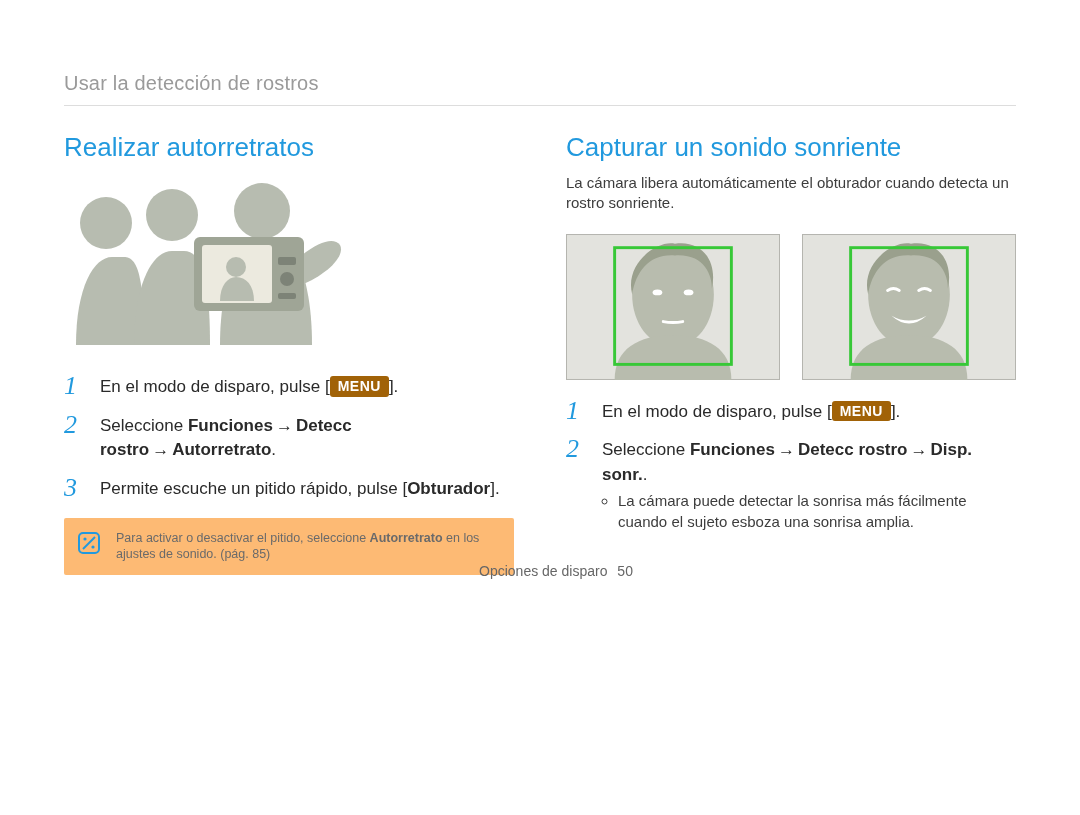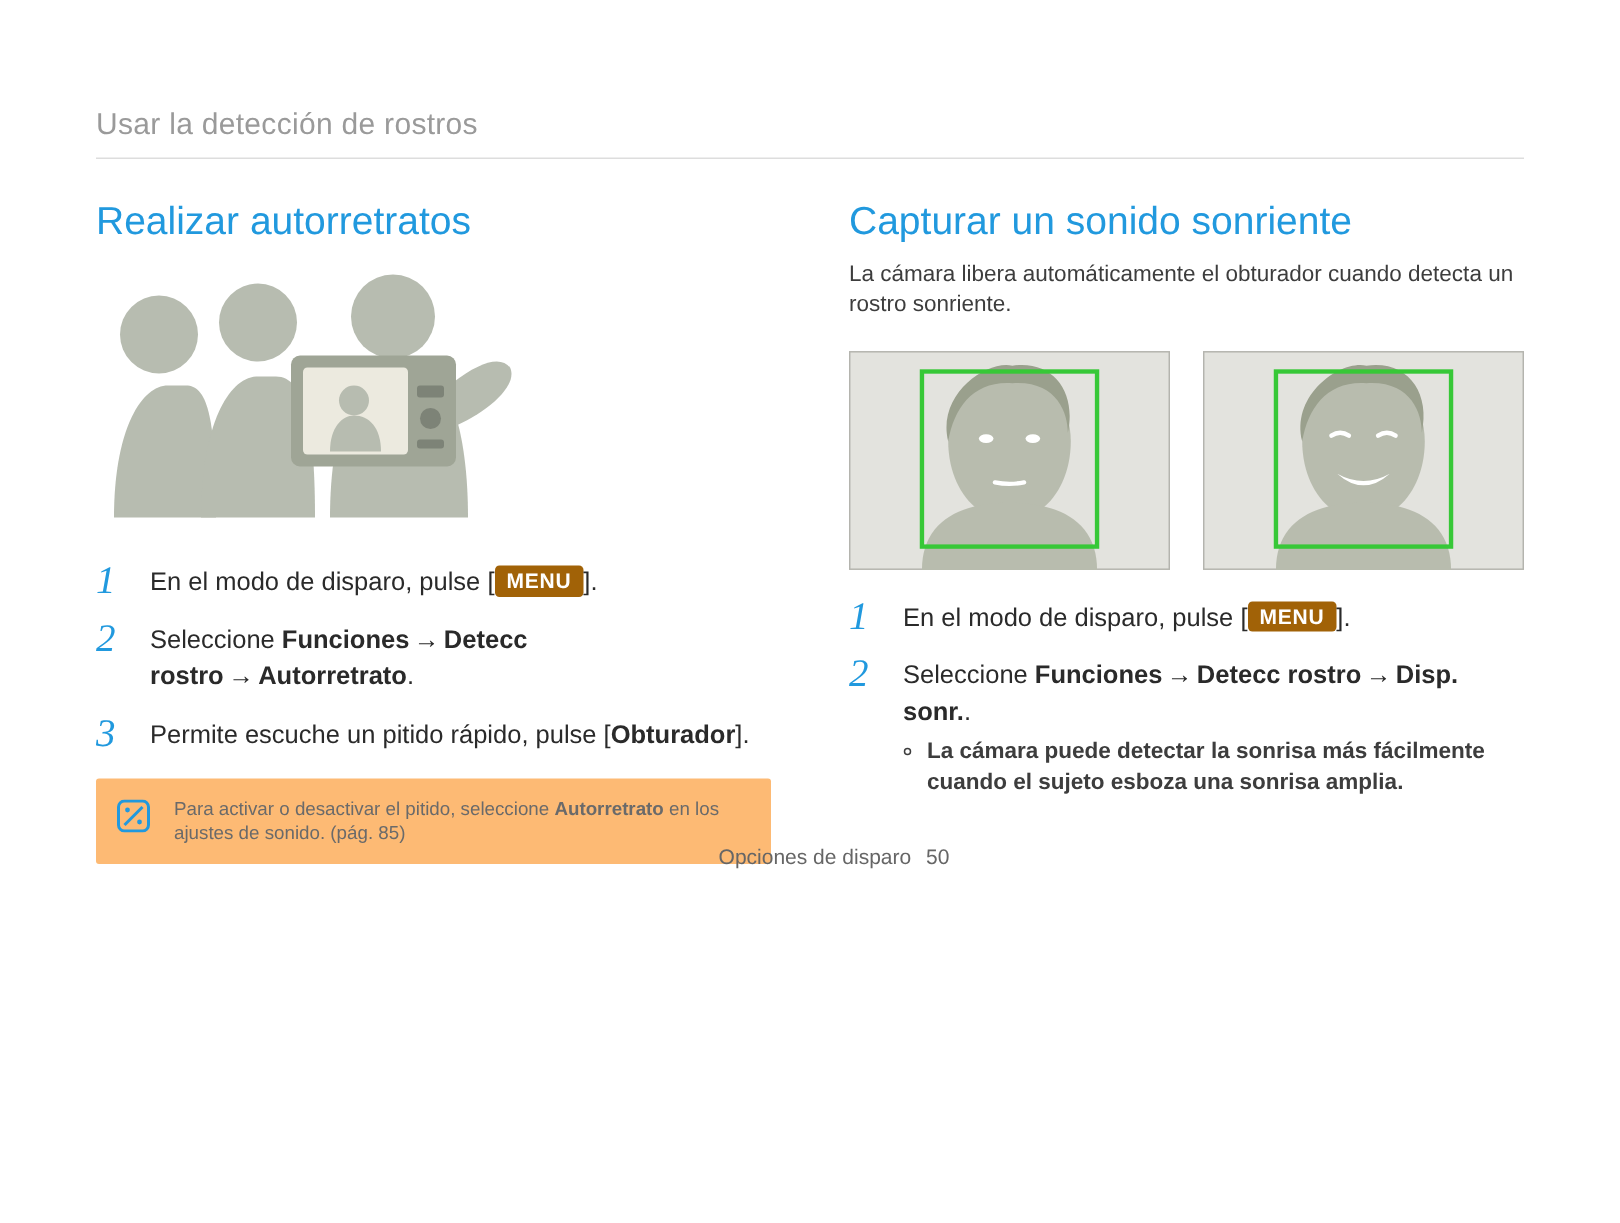--- a/index.html
+++ b/index.html
@@ -107,21 +107,20 @@
   .note-icon {
     position: absolute;
     left: 14px;
     top: 14px;
     width: 22px;
     height: 22px;
   }
   .bullet-list {
     margin: 4px 0 0 0;
     padding-left: 16px;
-    font-weight: bold;
   }
   .bullet-list li {
     font-size: 15px;
     color: #3d3d3d;
     line-height: 1.35;
   }
   .pair {
     display: flex;
     gap: 22px;
     margin: 4px 0 18px 0;

